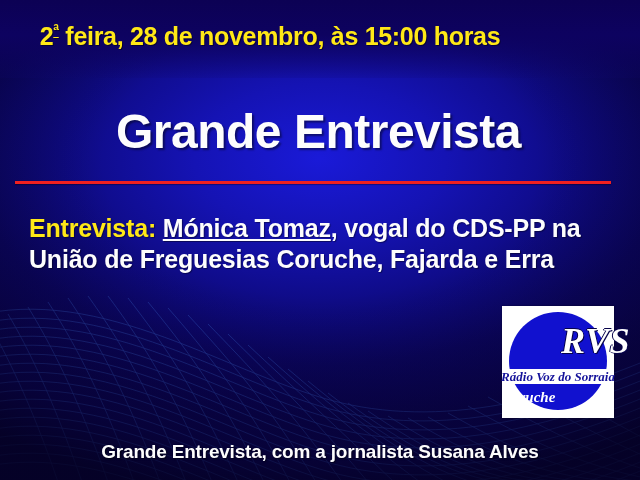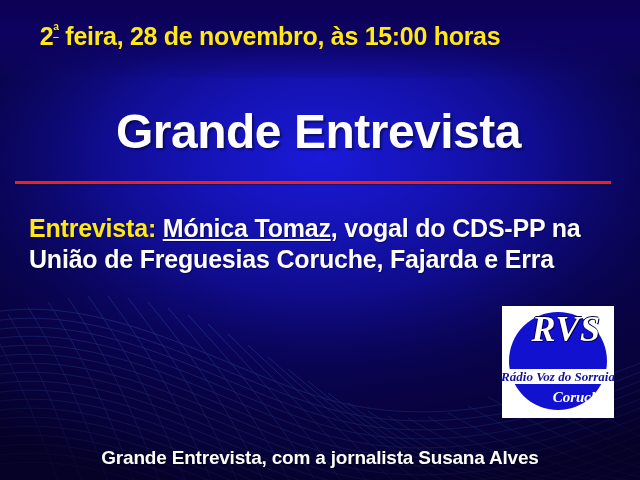--- a/index.html
+++ b/index.html
@@ -121,23 +121,23 @@
     left: 7px;
     top: 6px;
     width: 98px;
     height: 98px;
     border-radius: 50%;
     background: #1111cf;
   }
   #logo-rvs {
     position: absolute;
     left: 0;
-    top: 2px;
+    top: 14px;
     width: 128px;
-    text-align: center;
+    text-align: right;
     font-family: "Liberation Serif", serif;
     font-style: italic;
     font-weight: bold;
     font-size: 36px;
     color: #ffffff;
     text-shadow: 1px 1px 0 #06024a, -1px 0 0 #06024a, 0 -1px 0 #06024a;
     letter-spacing: 0.5px;
   }
   #logo-tagline-band {
     position: absolute;
@@ -156,41 +156,40 @@
     font-weight: bold;
     font-size: 13px;
     color: #14129a;
     white-space: nowrap;
   }
   #logo-coruche {
     position: absolute;
     left: 0;
     top: 83px;
     width: 104px;
-    text-align: right;
+    text-align: left;
     font-family: "Liberation Serif", serif;
     font-style: italic;
     font-weight: bold;
     font-size: 15px;
     color: #ffffff;
   }
 
   #footer-text {
     position: absolute;
     top: 441px;
     left: 0;
     width: 640px;
     text-align: center;
     color: #fdfdfd;
     font-size: 19px;
     font-weight: bold;
     letter-spacing: -0.2px;
     white-space: nowrap;
     text-shadow: 1px 1px 2px rgba(0,0,0,0.55);
-    margin-top: 6px;
   }
 </style>
 </head>
 <body>
 
 <div id="poster">
 
   <div id="meshwrap">
     <svg width="640" height="230" viewBox="0 0 640 230" xmlns="http://www.w3.org/2000/svg">
       <defs>

